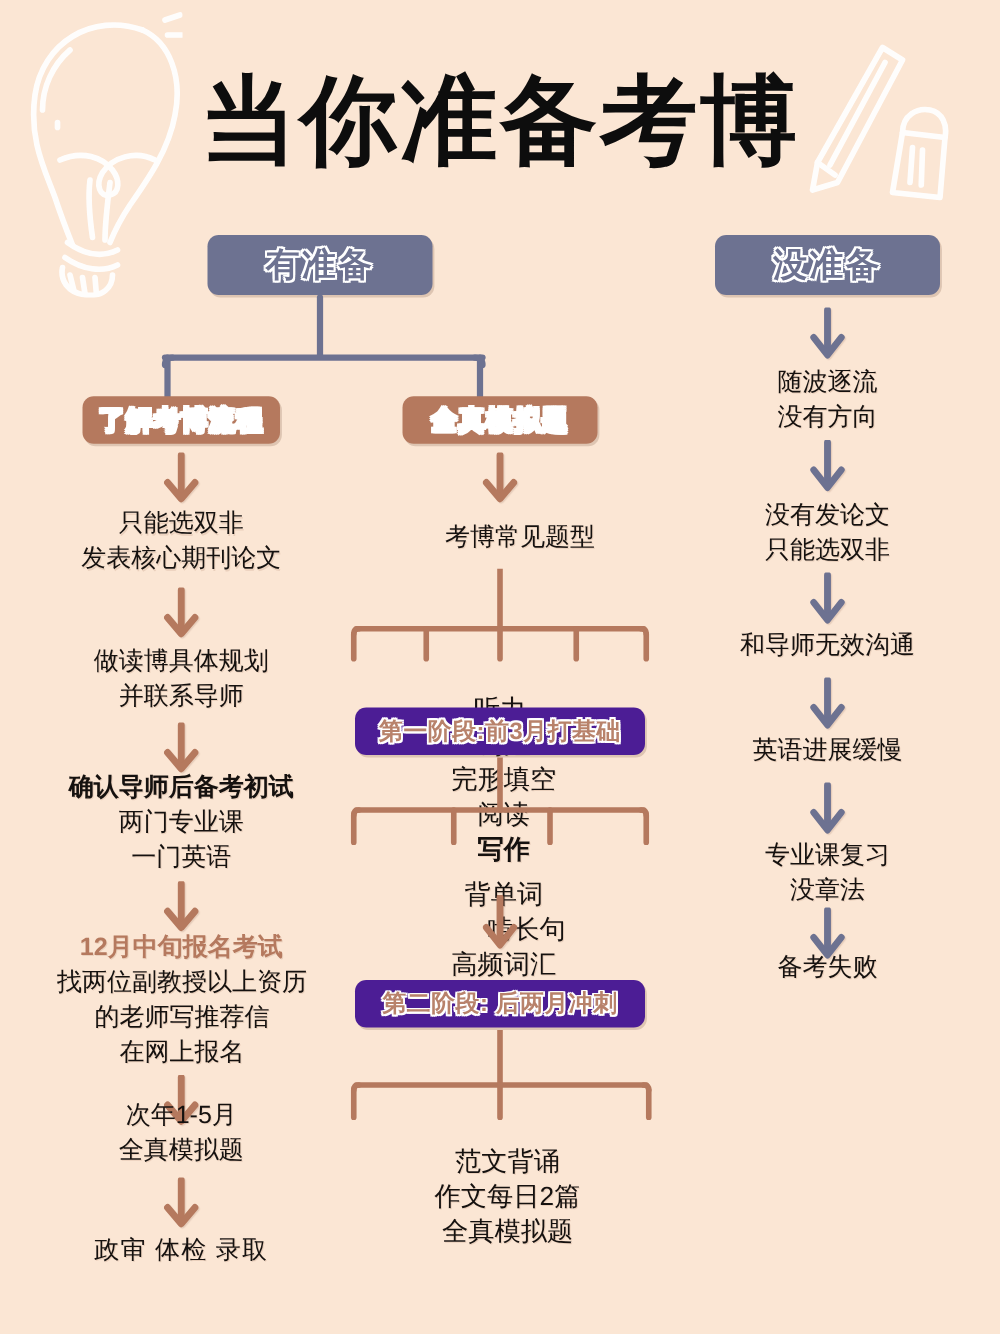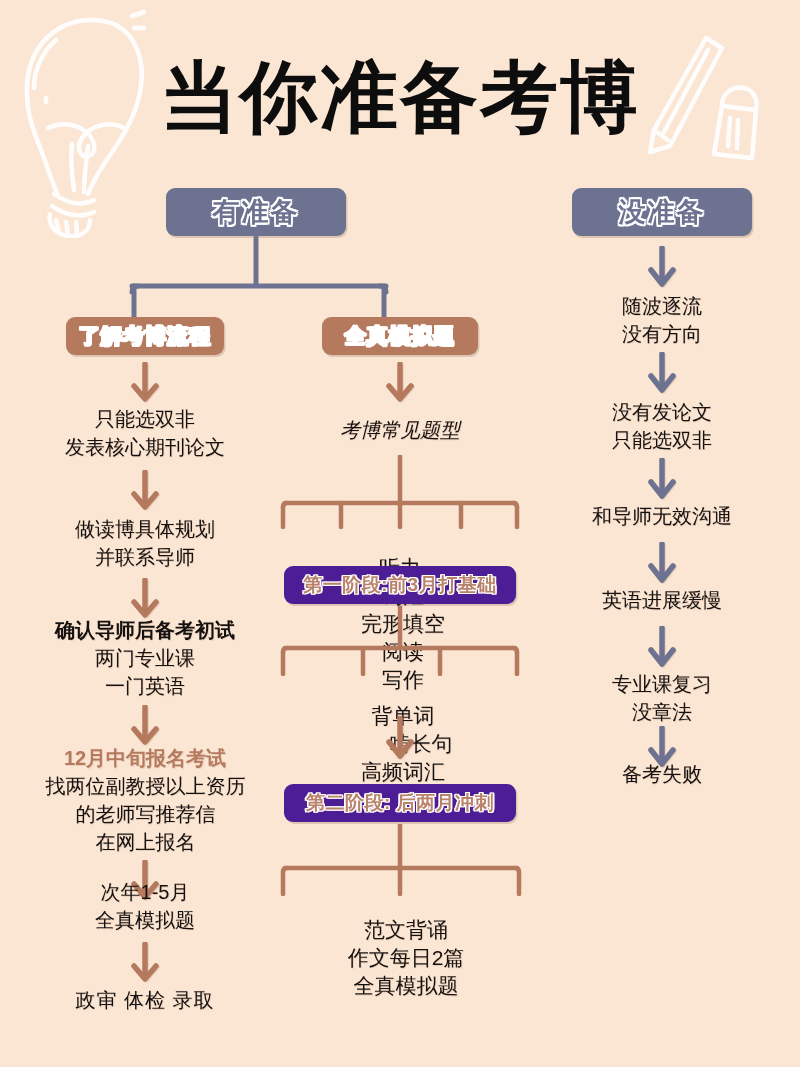--- a/index.html
+++ b/index.html
@@ -227,38 +227,38 @@
 
 <div class="pill pill-brown" style="left:322px; top:317px; width:156px; height:38px;">全真模拟题</div>
 
 <div class="arrow" style="left:386px; top:362px;">
   <svg width="28" height="42" viewBox="0 0 28 42" fill="none" stroke="#B5795E" stroke-width="5.5" stroke-linecap="round" stroke-linejoin="round">
     <path d="M14 2 L14 34"></path>
       <path d="M3 24 L14 37 L25 24"></path>
   </svg>
 </div>
 
-<div class="node" style="left:278px; top:416px; width:244px;font-style:italic;">考博常见题型</div>
+<div class="node" style="left:294px; top:416px; width:244px;">考博常见题型</div>
 
 <div class="conn" style="left:275px; top:455px; width:250px; height:75px;">
   <svg width="250" height="75" viewBox="0 0 250 75" fill="none" stroke="#B5795E" stroke-width="4.5" stroke-linecap="round" stroke-linejoin="round">
     <path d="M125 0 L125 48"></path>
     <path d="M10 48 L 240 48"></path>
     <path d="M8 52 L 8 72 M66 48 L 66 72 M125 48 L 125 72 M186 48 L 186 72 M242 52 L 242 72"></path>
     <path d="M12 48 Q 8 48 8 52"></path>
     <path d="M238 48 Q 242 48 242 52"></path>
   </svg>
 </div>
 
 <div class="node" style="left:262px; top:526px; width:276px; font-size:21px;">
   <span>听力</span>
   <span style="margin-left: 6px;">词汇</span>
   <span style="margin-left: 6px;">完形填空</span>
   <span style="margin-left: 6px;">阅读</span>
-  <span style="margin-left: 6px;">写作</span>
+  <span style="margin-left: 6px; font-weight: bold;">写作</span>
 </div>
 
 <div class="pill pill-stage" style="left:284px; top:566px; width:232px; height:38px;">第一阶段:前3月打基础</div>
 
 <div class="conn" style="left:275px; top:606px; width:250px; height:70px;">
   <svg width="250" height="70" viewBox="0 0 250 70" fill="none" stroke="#B5795E" stroke-width="4.5" stroke-linecap="round" stroke-linejoin="round">
     <path d="M125 0 L125 42"></path>
     <path d="M10 42 L 240 42"></path>
     <path d="M8 46 L 8 68 M88 42 L 88 68 M165 42 L 165 68 M242 46 L 242 68"></path>
     <path d="M12 42 Q 8 42 8 46"></path>

